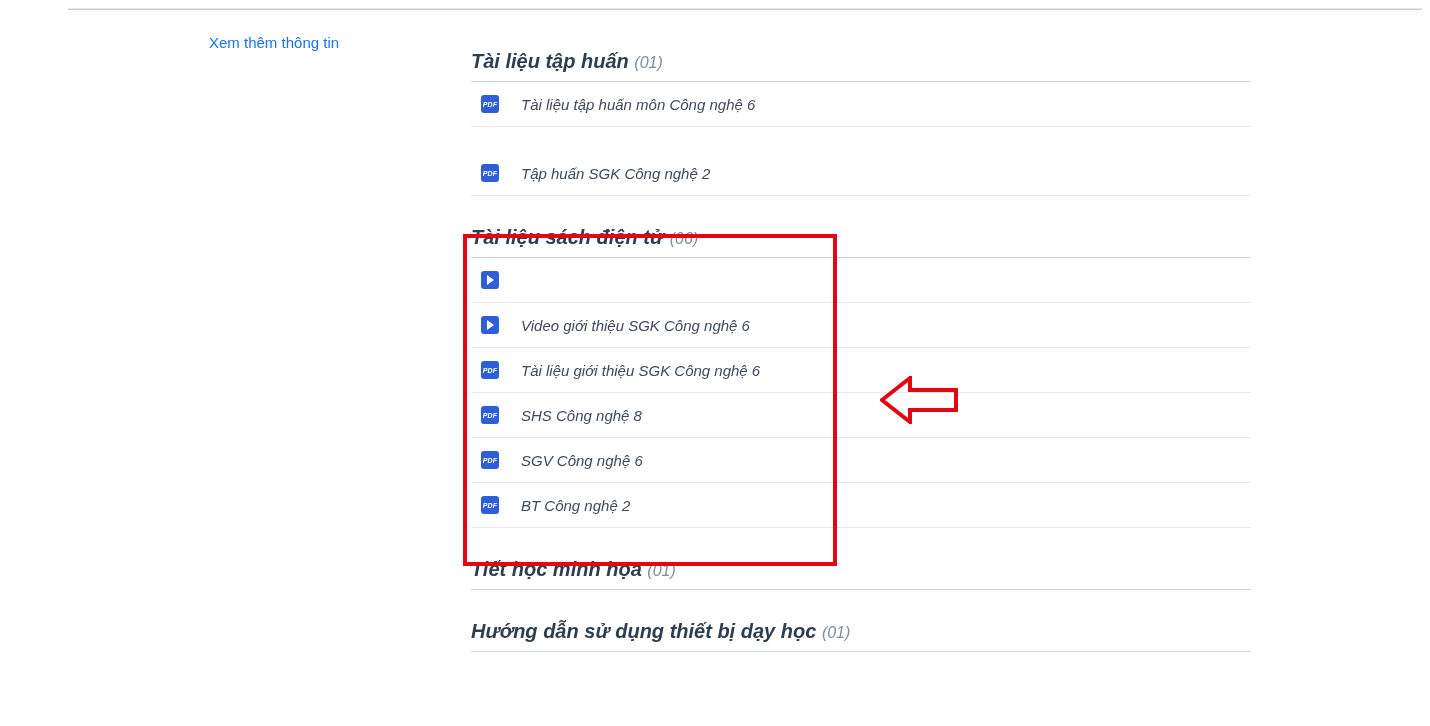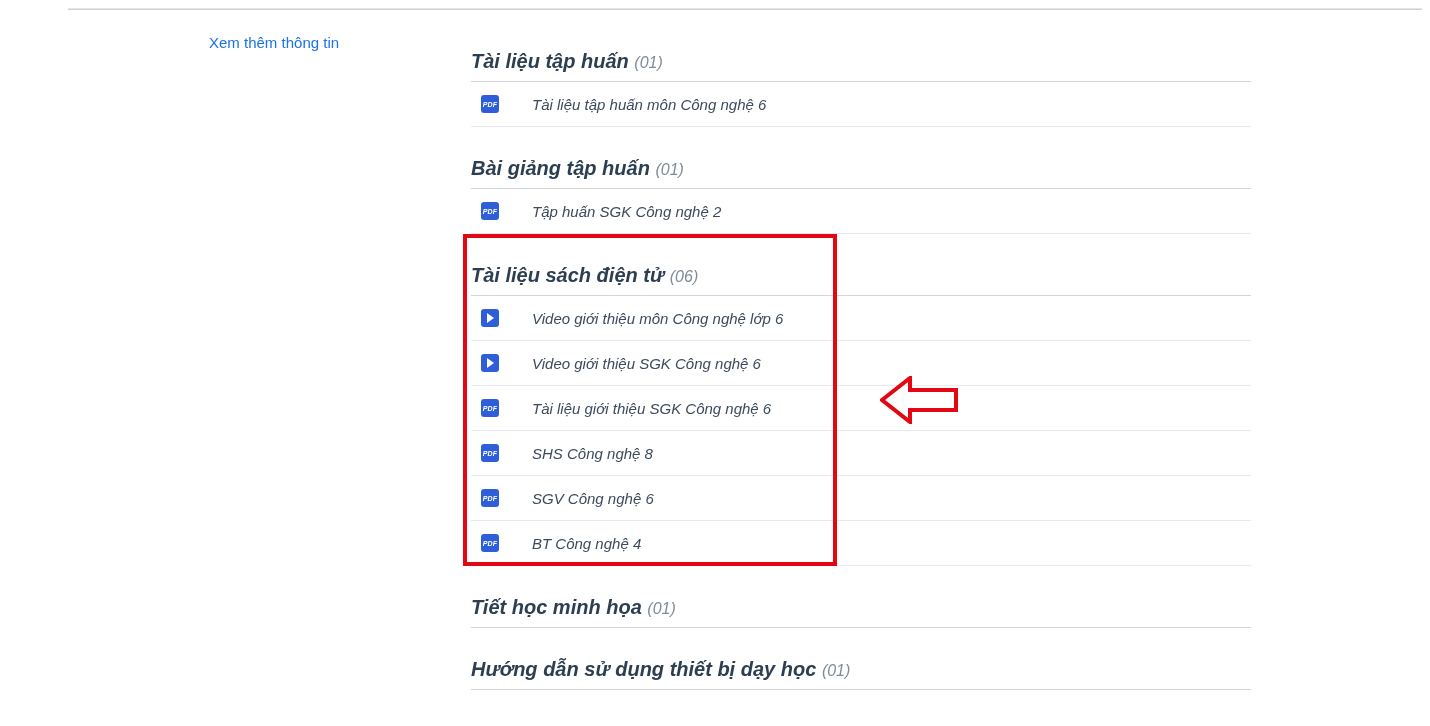--- a/index.html
+++ b/index.html
@@ -4,21 +4,21 @@
 <style>
   * { box-sizing: border-box; margin: 0; padding: 0; }
   html, body { width: 1430px; height: 726px; font-family: Arial, Helvetica, sans-serif; background: #fff; color: #1e2a3a; overflow: hidden; }
   .page { position: relative; width: 1430px; height: 616px; }
   .top-border { position: absolute; top: 8px; left: 68px; right: 8px; height: 0; border-top: 1px solid #e7e7e7; border-bottom: 1px solid #cfcfcf; }
   .sidebar-link { position: absolute; top: 34px; left: 209px; font-size: 15px; color: #1a73e8; cursor: pointer; }
   .content { position: absolute; top: 20px; left: 471px; width: 780px; }
   .section { margin-top: 24px; font-style: italic; }
   .section-header { font-size: 20px; font-weight: 700; color: #2c3e50; padding: 6px 0 8px 0; border-bottom: 1px solid #d0d5db; }
   .section-header .count { font-weight: 400; color: #7f8c99; font-size: 16px; }
-  .item { display: flex; align-items: center; height: 45px; border-bottom: 1px solid #e8ebee; padding: 0 2px; cursor: pointer; gap: 11px; }
+  .item { display: flex; align-items: center; height: 45px; border-bottom: 1px solid #e8ebee; padding: 0 2px; cursor: pointer; }
   .icon { width: 18px; height: 18px; border-radius: 3px; display: flex; align-items: center; justify-content: center; margin-right: 22px; margin-left: 8px; flex: none; }
   .icon.pdf { background: #2e5fd9; color: #fff; font-size: 7px; font-weight: 700; letter-spacing: 0.2px; }
   .icon.video { background: #2e5fd9; position: relative; }
   .icon.video::after { content: ''; position: absolute; left: 6px; top: 4px; width: 0; height: 0; border-left: 7px solid #fff; border-top: 5px solid transparent; border-bottom: 5px solid transparent; }
   .item-label { font-size: 15px; color: #3d4a5c; }
   .highlight-box { position: absolute; border: 4px solid #e30613; pointer-events: none; }
   .arrow { position: absolute; pointer-events: none; }
 </style>
 </head>
 <body>
@@ -35,58 +35,53 @@
         <span>Tài liệu tập huấn</span>
         <span class="count">(01)</span>
       </div>
       <div class="item">
         <span class="icon pdf">PDF</span>
         <span class="item-label">Tài liệu tập huấn môn Công nghệ 6</span>
       </div>
     </div>
 
     <div class="section">
-      <div class="section-header">
-        <span>Bài giảng tập huấn</span>
-        <span class="count">(01)</span>
-      </div>
       <div class="item">
         <span class="icon pdf">PDF</span>
         <span class="item-label">Tập huấn SGK Công nghệ 2</span>
       </div>
     </div>
 
     <div class="section">
       <div class="section-header">
         <span>Tài liệu sách điện tử</span>
         <span class="count">(06)</span>
       </div>
       <div class="item">
         <span class="icon video"></span>
-        <span class="item-label">Video giới thiệu môn Công nghệ lớp 6</span>
       </div>
       <div class="item">
         <span class="icon video"></span>
         <span class="item-label">Video giới thiệu SGK Công nghệ 6</span>
       </div>
       <div class="item">
         <span class="icon pdf">PDF</span>
         <span class="item-label">Tài liệu giới thiệu SGK Công nghệ 6</span>
       </div>
       <div class="item">
         <span class="icon pdf">PDF</span>
         <span class="item-label">SHS Công nghệ 8</span>
       </div>
       <div class="item">
         <span class="icon pdf">PDF</span>
         <span class="item-label">SGV Công nghệ 6</span>
       </div>
       <div class="item">
         <span class="icon pdf">PDF</span>
-        <span class="item-label">BT Công nghệ 4</span>
+        <span class="item-label">BT Công nghệ 2</span>
       </div>
     </div>
 
     <div class="section">
       <div class="section-header">
         <span>Tiết học minh họa</span>
         <span class="count">(01)</span>
       </div>
     </div>
 

